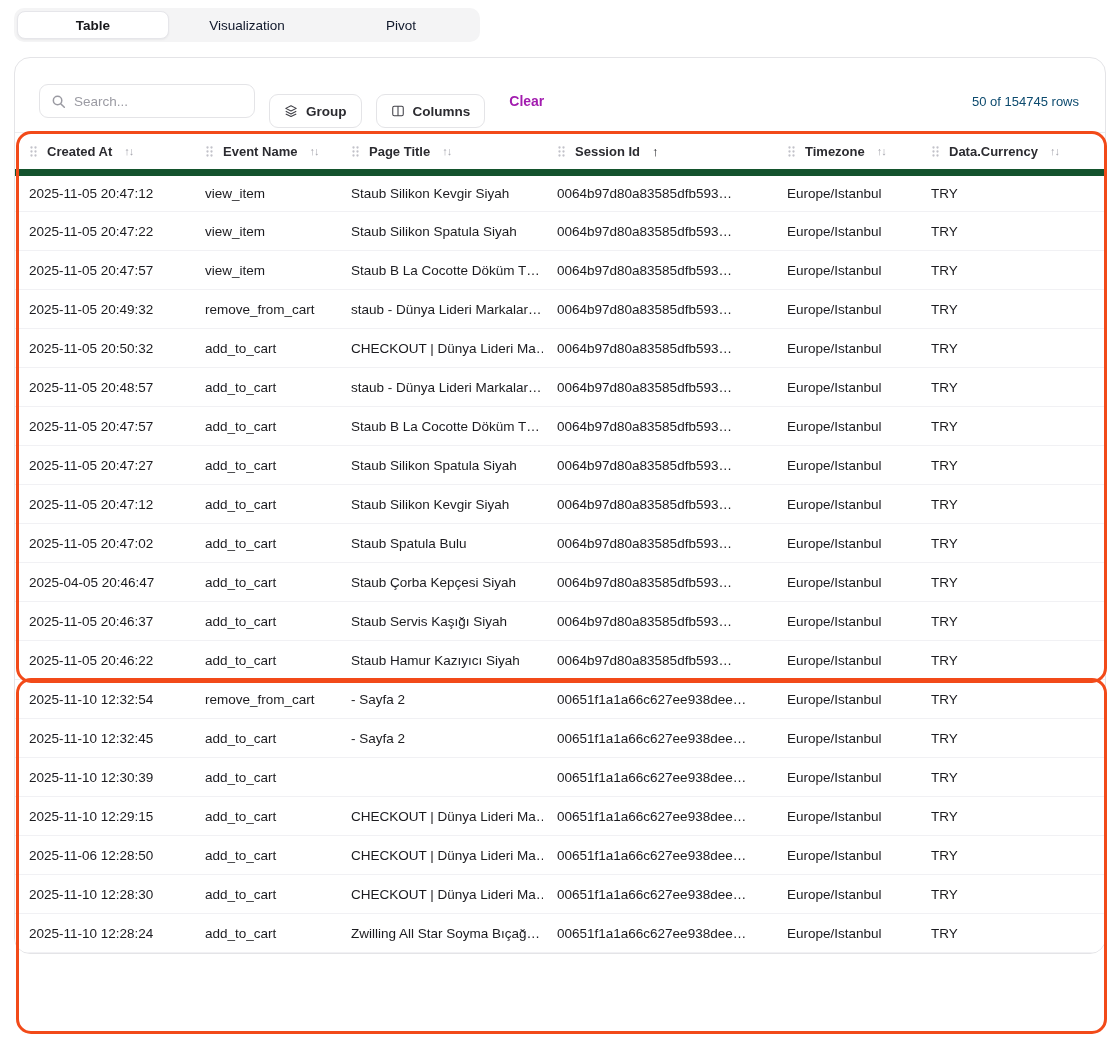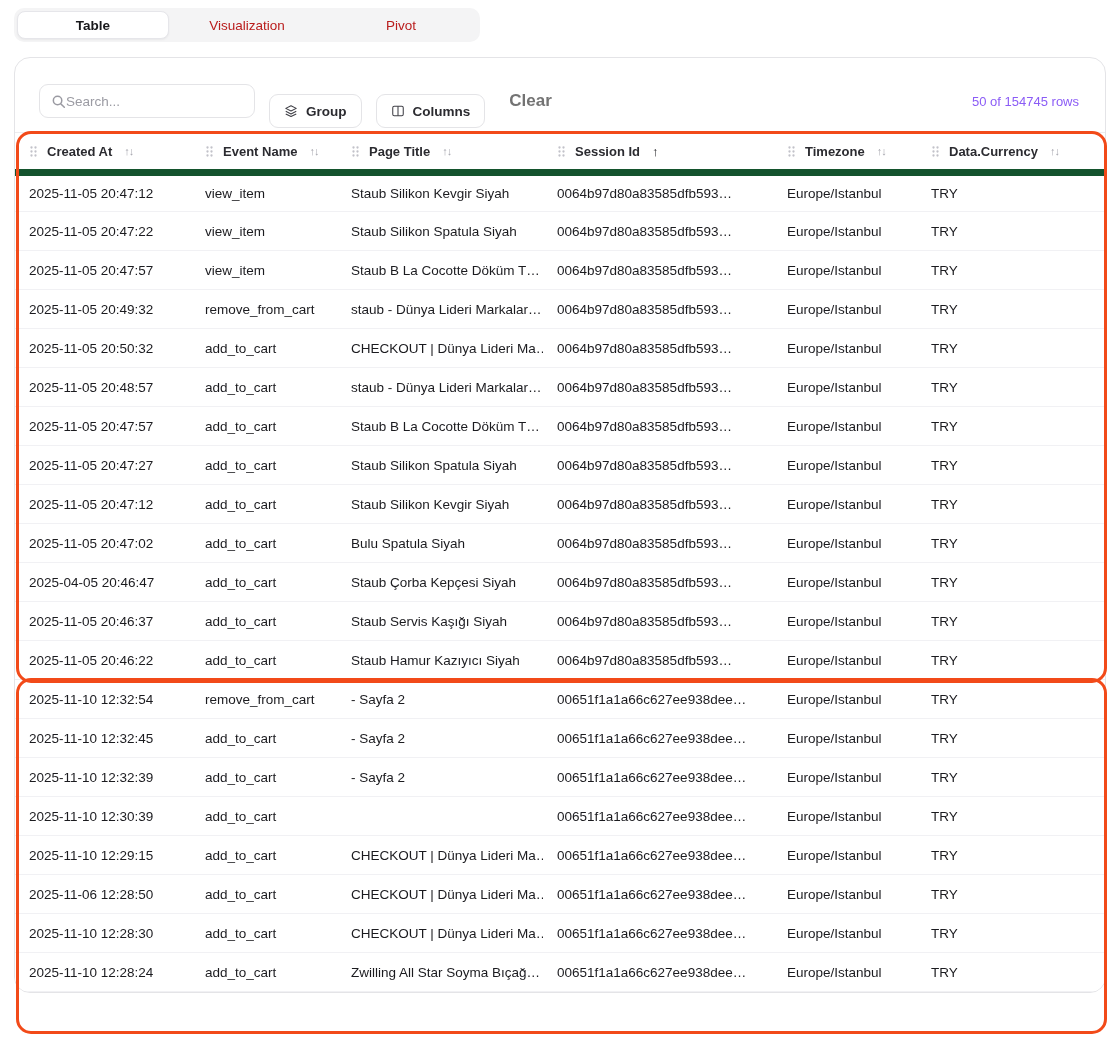--- a/index.html
+++ b/index.html
@@ -4,42 +4,42 @@
 <style>
   * { margin:0; padding:0; box-sizing:border-box; }
   html,body { width:1120px; height:1058px; background:#ffffff;
     font-family:"Liberation Sans", sans-serif; color:#1b1b1f; overflow:hidden; }
   .page { position:relative; width:1004px; height:1058px; padding:8px 14px 0; }
 
   
   .tabs { display:inline-flex; align-items:center; background:#f4f4f5;
     border-radius:10px; padding:3px; gap:2px; }
   .tab { width:152px; height:28px; border:1px solid transparent; border-radius:8px;
-    background:transparent; font-family:inherit; font-size:13.5px; color:#b91c1c;
+    background:transparent; font-family:inherit; font-size:13.5px; color:#0f172a;
     cursor:pointer; }
   .tab.active { background:#ffffff; border-color:#e6e6ea; color:#18181b;
     font-weight:600; box-shadow:0 1px 2px rgba(0,0,0,.05); }
 
   
   .card { position:relative; margin-top:15px; width:1092px; background:#ffffff;
     border:1px solid #e4e4e7; border-radius:16px; }
 
   
   .toolbar { display:flex; align-items:center; gap:14px; padding:26px 22px 14px 24px; height:74px; }
-  .search { display:flex; align-items:center; width:216px; height:34px;
+  .search { display:flex; align-items:center; gap:8px; width:216px; height:34px;
     border:1px solid #e4e4e7; border-radius:9px; padding:0 11px; background:#fff; }
   .search input { border:none; outline:none; width:100%; font-family:inherit;
     font-size:13.5px; color:#18181b; background:transparent; }
   .search input::placeholder { color:#9b9ba3; }
   .btn { display:inline-flex; align-items:center; gap:8px; height:34px; padding:0 14px;
     background:#fff; border:1px solid #e4e4e7; border-radius:9px; font-family:inherit;
     font-size:13.5px; font-weight:600; color:#2b2b30; cursor:pointer;margin-top:20px; }
   .btn-ghost { border:none; background:transparent; padding:0 10px; height:34px;
-    font-family:inherit; font-size:17px; font-weight:600; color:#737373; cursor:pointer; }
-  .rowcount { margin-left:auto; font-size:13px; color:#8b5cf6; padding-right:4px; white-space:nowrap; }
+    font-family:inherit; font-size:14px; font-weight:600; color:#a21caf; cursor:pointer; }
+  .rowcount { margin-left:auto; font-size:13px; color:#0c4a6e; padding-right:4px; white-space:nowrap; }
 
   
   .table-wrap { overflow:hidden; border-radius:0 0 15px 15px; }
   table { border-collapse:collapse; table-layout:fixed; width:1102px; }
   th { height:40px; text-align:left; font-size:13px; font-weight:600; color:#2b2b30;
     border-top:1px solid #ececef; border-bottom:7px solid #14532d; padding:0 8px 0 14px;
     white-space:nowrap; overflow:hidden; cursor:pointer; }
   .hcell { display:flex; align-items:center; gap:9px; }
   .drag { display:inline-flex; align-items:center; cursor:grab; }
   .sort { color:#a6a6ae; font-size:11px; letter-spacing:-1px; margin-left:3px; cursor:pointer; }
@@ -281,21 +281,21 @@
               <td>2025-11-05 20:47:12</td>
               <td>add_to_cart</td>
               <td>Staub Silikon Kevgir Siyah</td>
               <td>0064b97d80a83585dfb593…</td>
               <td>Europe/Istanbul</td>
               <td>TRY</td>
             </tr>
             <tr>
               <td>2025-11-05 20:47:02</td>
               <td>add_to_cart</td>
-              <td>Bulu Spatula Siyah</td>
+              <td>Staub Spatula Bulu</td>
               <td>0064b97d80a83585dfb593…</td>
               <td>Europe/Istanbul</td>
               <td>TRY</td>
             </tr>
             <tr>
               <td>2025-04-05 20:46:47</td>
               <td>add_to_cart</td>
               <td>Staub Çorba Kepçesi Siyah</td>
               <td>0064b97d80a83585dfb593…</td>
               <td>Europe/Istanbul</td>
@@ -320,28 +320,20 @@
             <tr>
               <td>2025-11-10 12:32:54</td>
               <td>remove_from_cart</td>
               <td>- Sayfa 2</td>
               <td>00651f1a1a66c627ee938dee…</td>
               <td>Europe/Istanbul</td>
               <td>TRY</td>
             </tr>
             <tr>
               <td>2025-11-10 12:32:45</td>
-              <td>add_to_cart</td>
-              <td>- Sayfa 2</td>
-              <td>00651f1a1a66c627ee938dee…</td>
-              <td>Europe/Istanbul</td>
-              <td>TRY</td>
-            </tr>
-            <tr>
-              <td>2025-11-10 12:32:39</td>
               <td>add_to_cart</td>
               <td>- Sayfa 2</td>
               <td>00651f1a1a66c627ee938dee…</td>
               <td>Europe/Istanbul</td>
               <td>TRY</td>
             </tr>
             <tr>
               <td>2025-11-10 12:30:39</td>
               <td>add_to_cart</td>
               <td></td>

